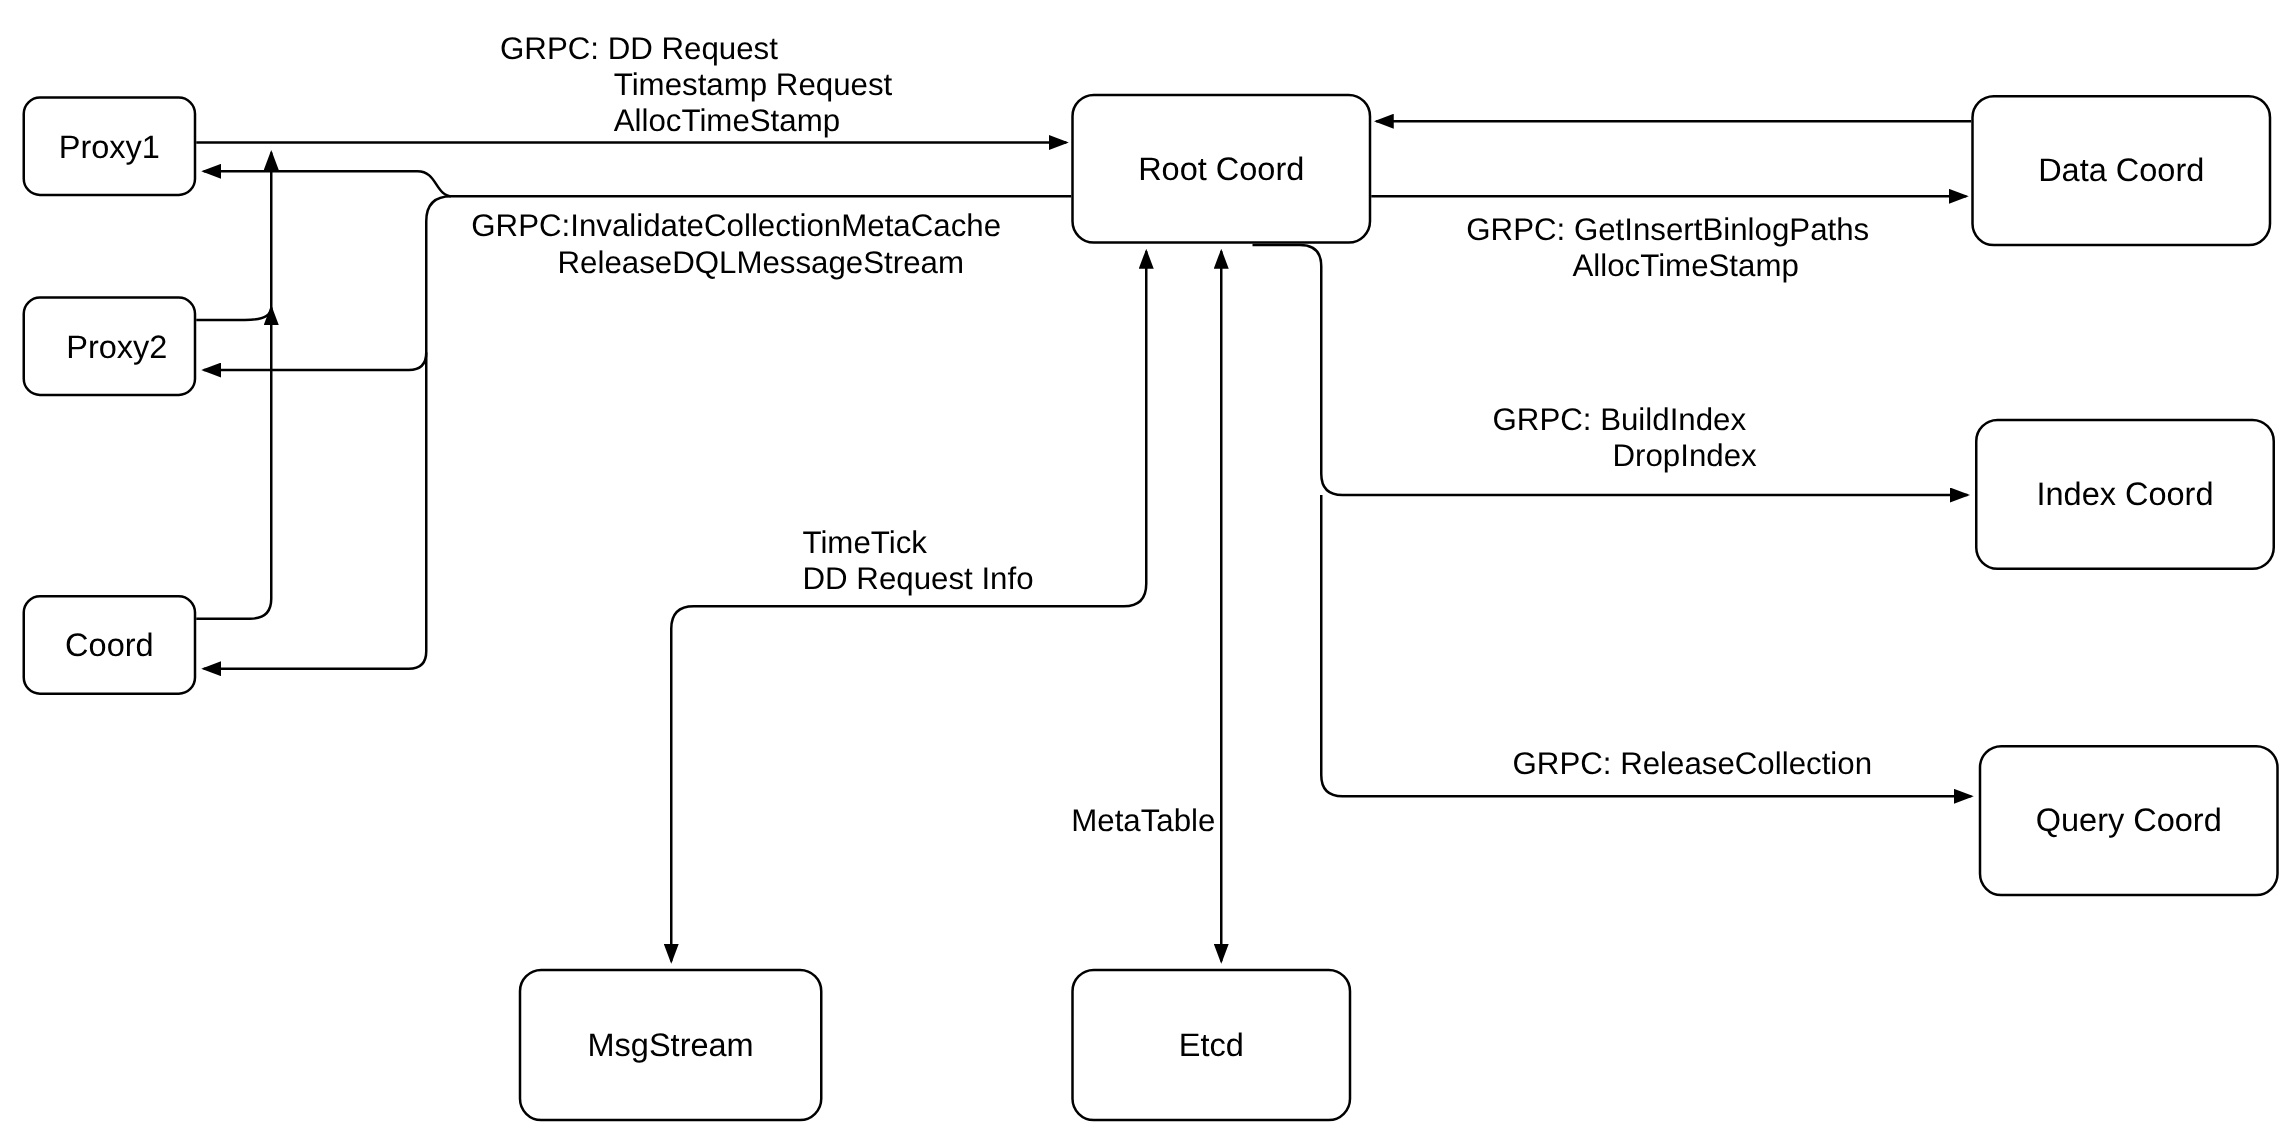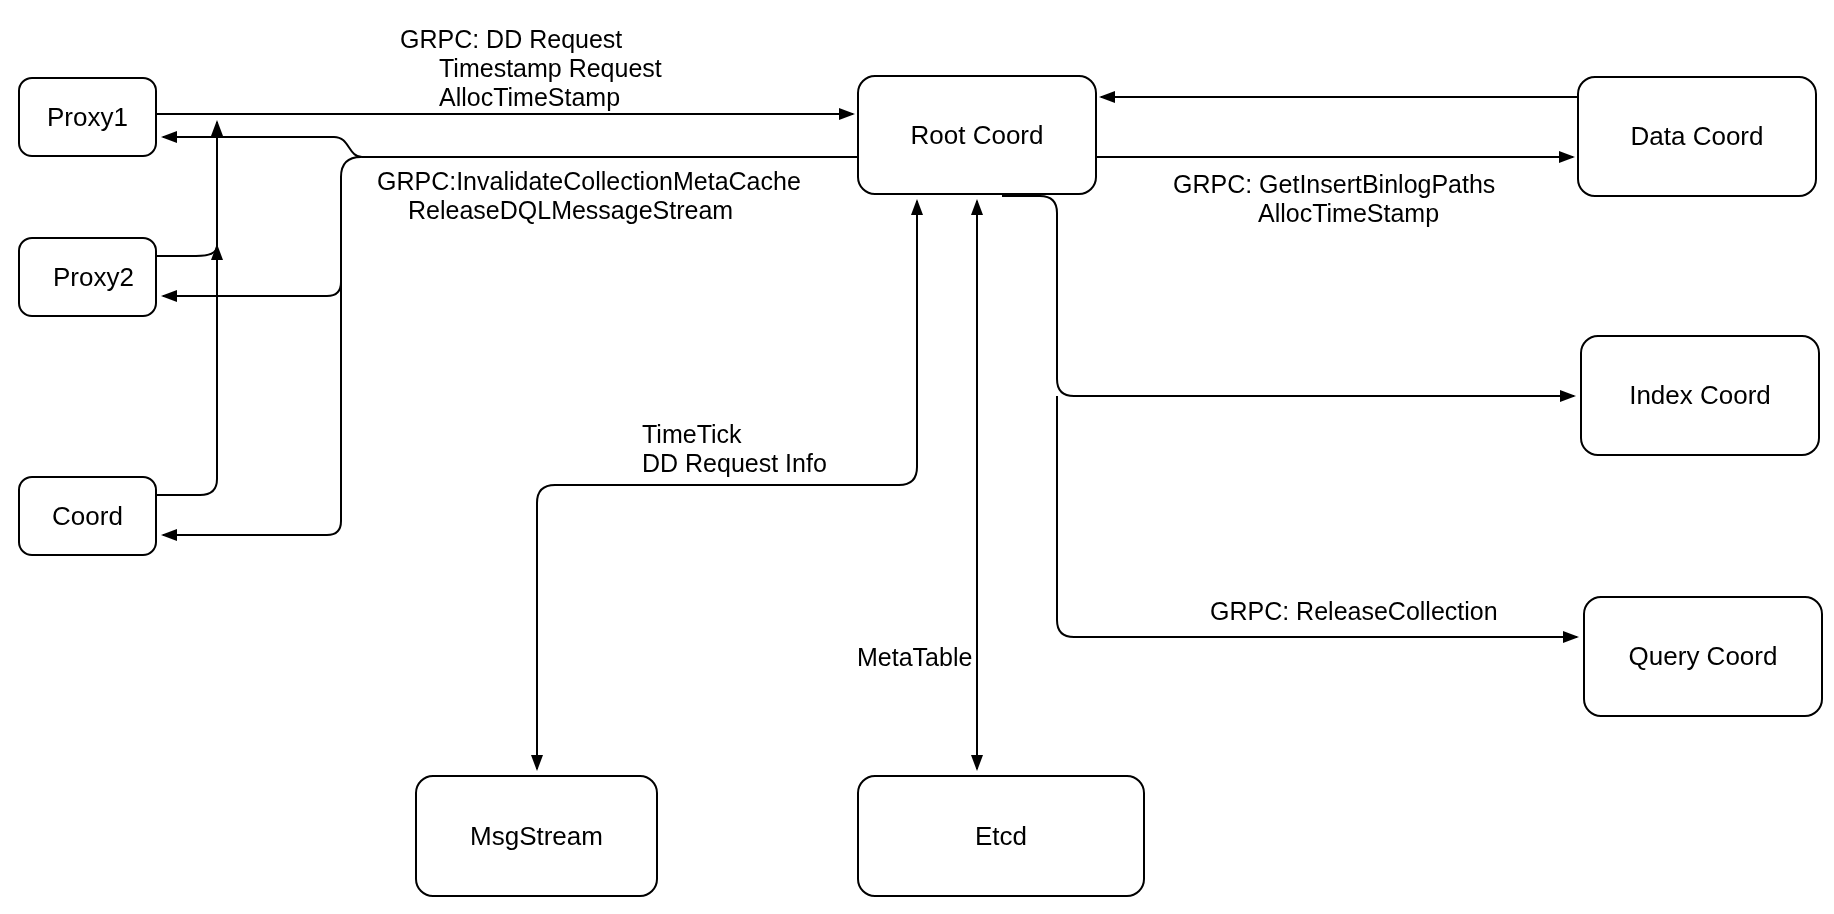--- a/index.html
+++ b/index.html
@@ -31,24 +31,24 @@
   .edge-label .ln{display:block;}
   
   #n-proxy1{left:18px;top:77px;width:139px;height:80px;}
   #n-proxy2{left:18px;top:237px;width:139px;height:80px;padding-left:12px;}
   #n-proxyk{left:18px;top:476px;width:139px;height:80px;}
   #n-root{left:857px;top:75px;width:240px;height:120px;}
   #n-data{left:1577px;top:76px;width:240px;height:121px;}
   #n-index{left:1580px;top:335px;width:240px;height:121px;}
   #n-query{left:1583px;top:596px;width:240px;height:121px;}
   #n-msgstream{left:415px;top:775px;width:243px;height:122px;}
-  #n-etcd{left:857px;top:775px;width:288px;height:122px;text-align:right;}
+  #n-etcd{left:857px;top:775px;width:224px;height:122px;text-align:right;}
   
-  #l-req{left:400px;top:25px;}          #l-req .ln + .ln{margin-left:39px;}
-  #l-inval{left:377px;top:167px;}       #l-inval .ln + .ln{margin-left:31px;}
+  #l-req{left:400px;top:25px;}          #l-req .ln + .ln{margin-left:91px;}
+  #l-inval{left:377px;top:167px;}       #l-inval .ln + .ln{margin-left:69px;}
   #l-msgseg{left:1162px;top:31px;}      #l-msgseg .ln + .ln{margin-left:141px;}
   #l-binlog{left:1173px;top:170px;}     #l-binlog .ln + .ln{margin-left:85px;}
   #l-buildindex{left:1194px;top:322px;} #l-buildindex .ln + .ln{margin-left:96px;}
   #l-release{left:1210px;top:597px;}
   #l-timetick{left:642px;top:420px;}
   #l-metatable{left:857px;top:643px;}
 </style>
 </head>
 <body>
 
@@ -113,20 +113,24 @@
     <span class="ln">AllocTimeStamp</span>
   </div>
   <div class="edge-label" id="l-inval">
     <span class="ln">GRPC:InvalidateCollectionMetaCache</span>
     <span class="ln">ReleaseDQLMessageStream</span>
   </div>
   <div class="edge-label" id="l-binlog">
     <span class="ln">GRPC: GetInsertBinlogPaths</span>
     <span class="ln">AllocTimeStamp</span>
   </div>
+  <div class="edge-label" id="l-buildindex">
+    <span class="ln">GRPC: BuildIndex</span>
+    <span class="ln">DropIndex</span>
+  </div>
   <div class="edge-label" id="l-release">
     <span class="ln">GRPC: ReleaseCollection</span>
   </div>
   <div class="edge-label" id="l-timetick">
     <span class="ln">TimeTick</span>
     <span class="ln">DD Request Info</span>
   </div>
   <div class="edge-label" id="l-metatable">
     <span class="ln">MetaTable</span>
   </div>

